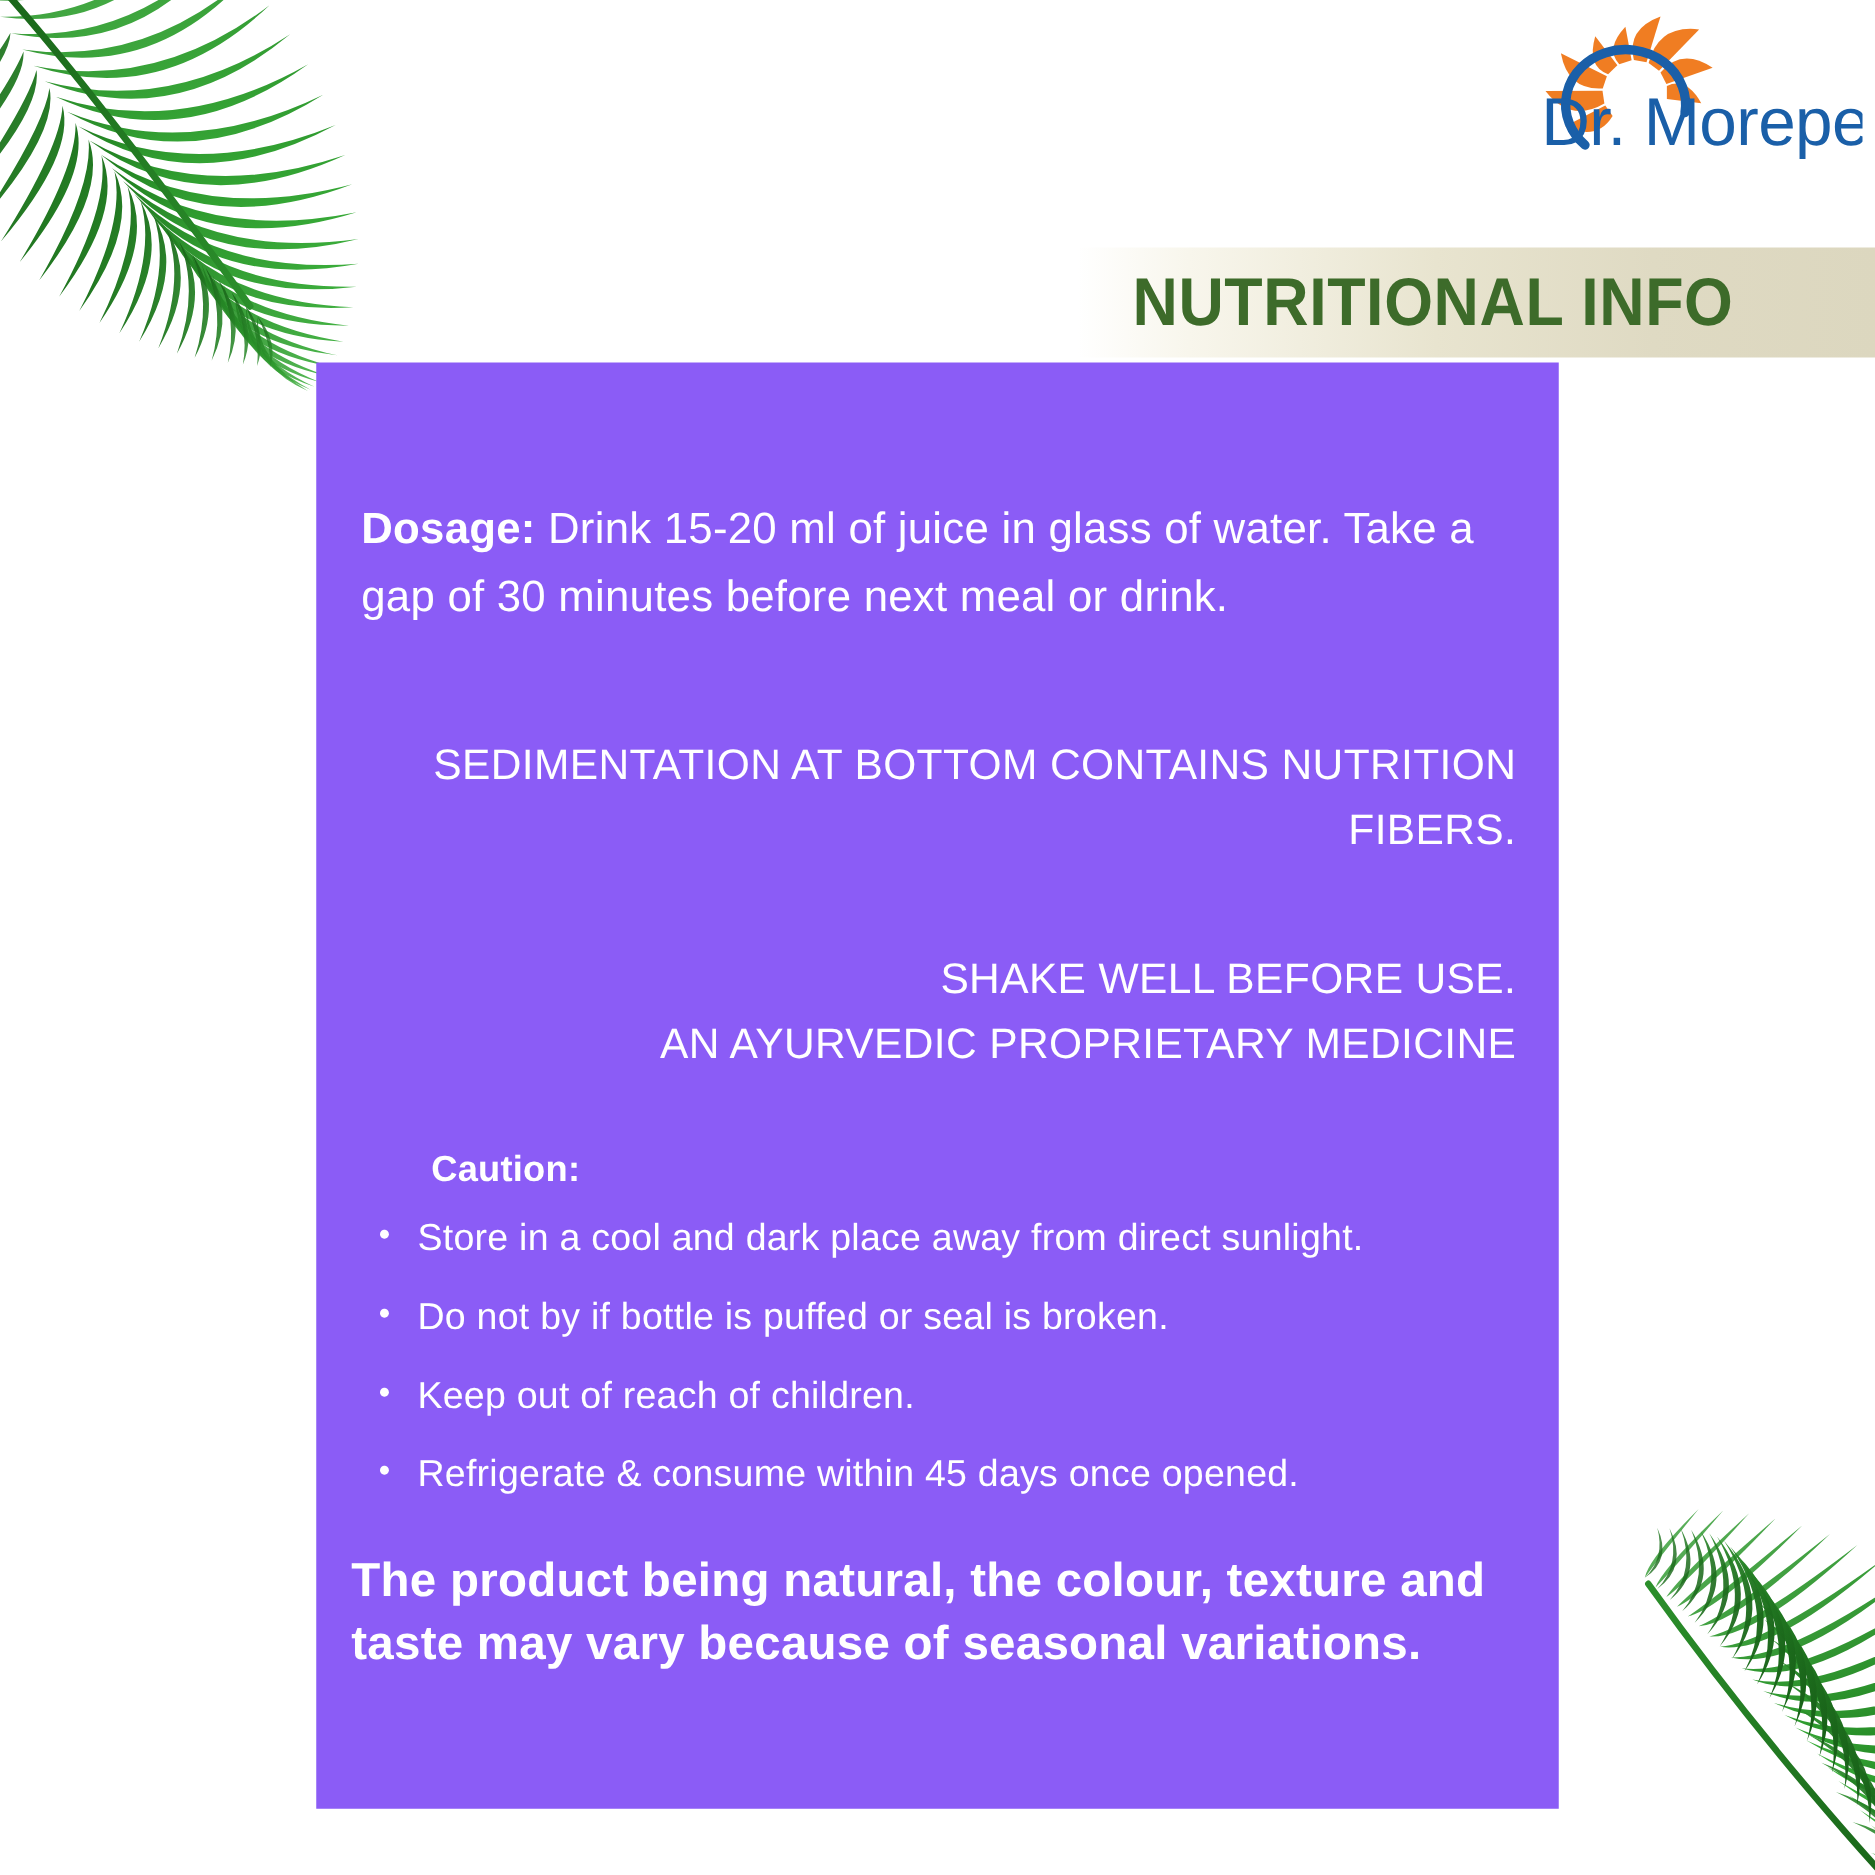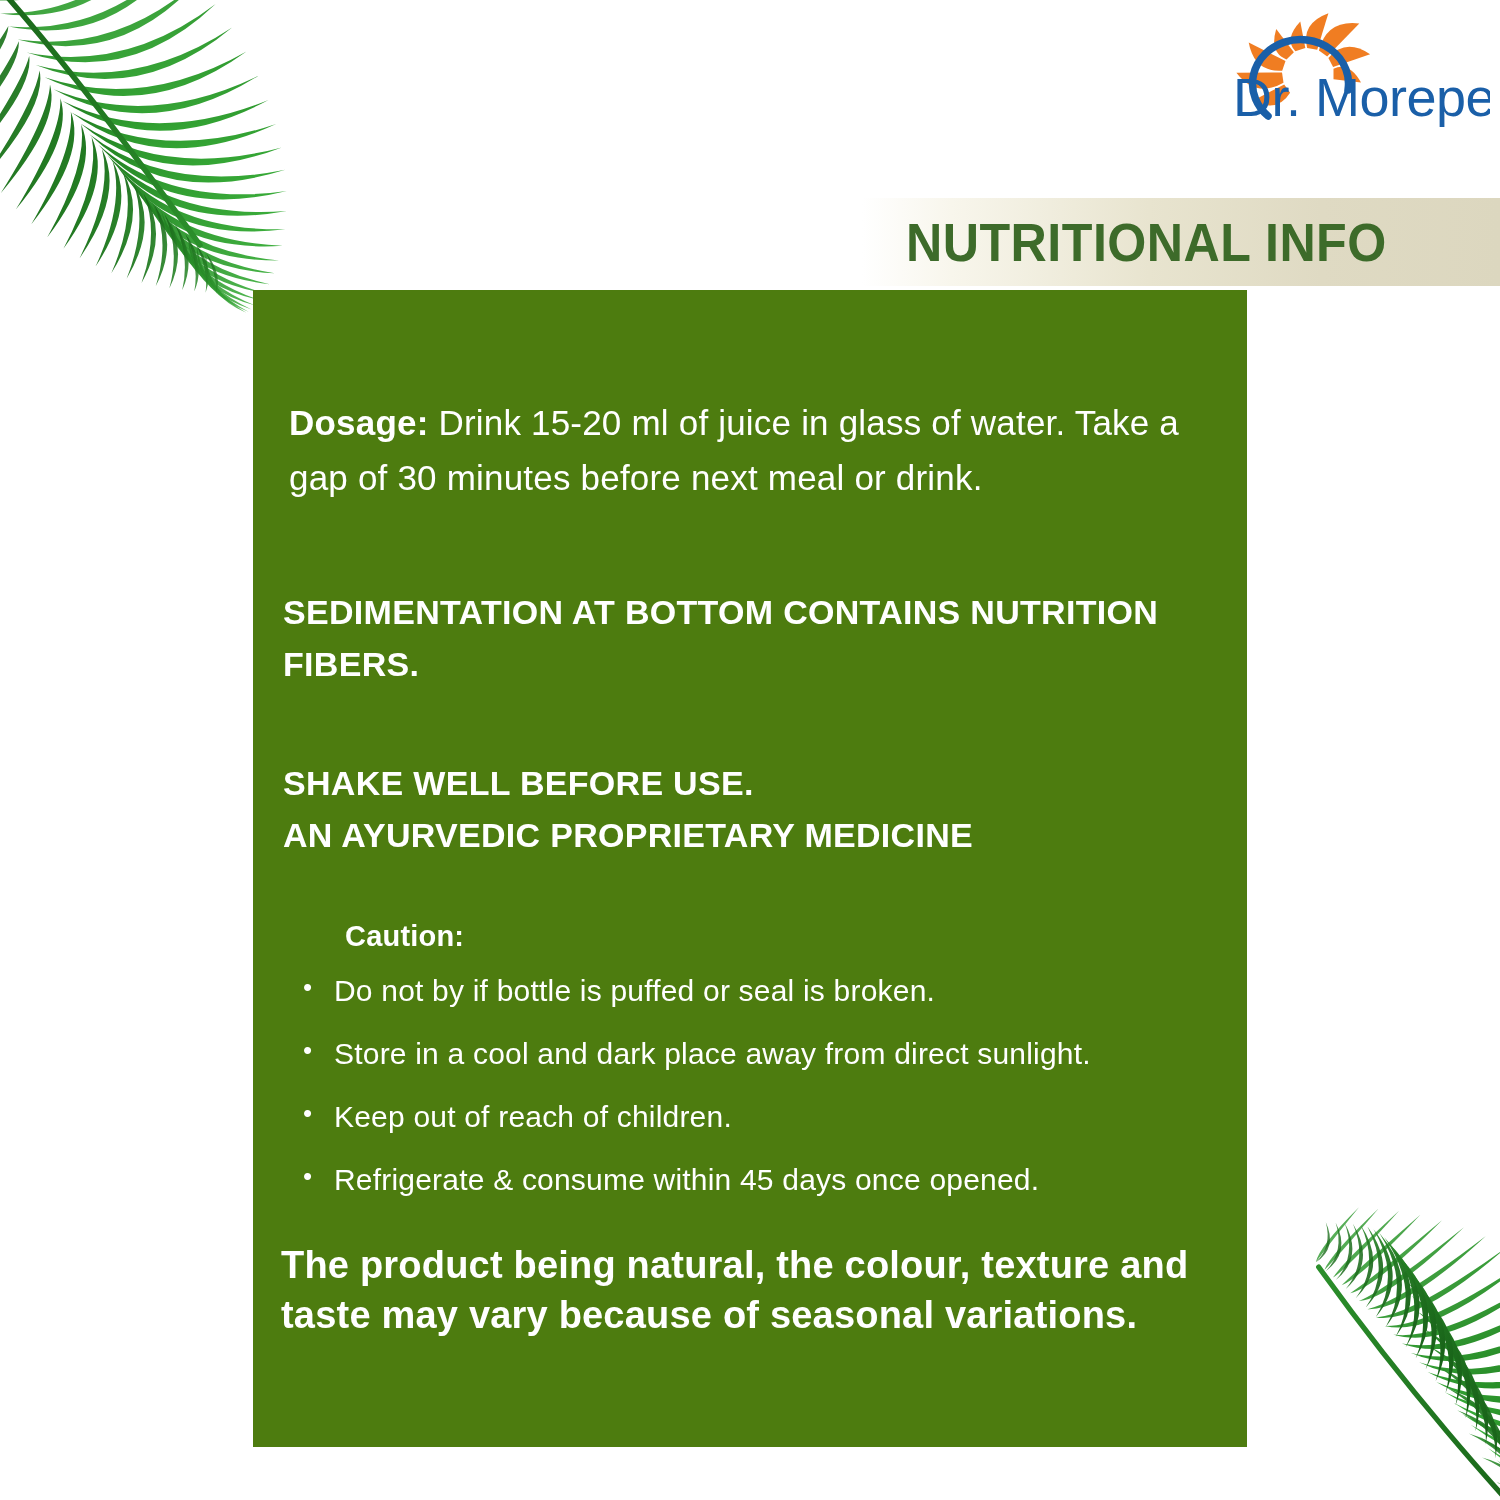--- a/index.html
+++ b/index.html
@@ -75,21 +75,21 @@
     white-space: nowrap;
   }
 
   
   #panel {
     position: absolute;
     left: 253px;
     top: 290px;
     width: 994px;
     height: 1157px;
-    background: #4d7c0f;
+    background: #8b5cf6;
   }
 
   .panel-inner {
     position: absolute;
     left: 0; top: 0; right: 0; bottom: 0;
     padding: 0;
   }
 
   
   #dosage {
@@ -102,23 +102,23 @@
     color: #ffffff;
     letter-spacing: 0.2px;
   }
   #dosage b { font-weight: bold; }
 
   
   .caps-block {
     position: absolute;
     left: 30px;
     width: 930px;
-    text-align: left;
-    color: #ffffff;
-    font-weight: bold;
+    text-align: right;
+    color: #ffffff;
+    font-weight: normal;
     font-size: 34px;
     line-height: 1.52;
     letter-spacing: 0.3px;
   }
   #sediment { top: 297px; }
   #shake    { top: 468px; }
 
   
   #caution-head {
     position: absolute;
@@ -358,22 +358,22 @@
         <b>Dosage:</b><span> Drink 15-20 ml of juice in glass of water. Take a gap of 30 minutes before next meal or drink.</span>
       </div>
 
       <div id="sediment" class="caps-block">SEDIMENTATION AT BOTTOM CONTAINS NUTRITION FIBERS.</div>
 
       <div id="shake" class="caps-block">SHAKE WELL BEFORE USE.<br>AN AYURVEDIC PROPRIETARY MEDICINE</div>
 
       <div id="caution-head">Caution:</div>
 
       <ul id="caution-list">
+        <li>Store in a cool and dark place away from direct sunlight.</li>
         <li>Do not by if bottle is puffed or seal is broken.</li>
-        <li>Store in a cool and dark place away from direct sunlight.</li>
         <li>Keep out of reach of children.</li>
         <li>Refrigerate &amp; consume within 45 days once opened.</li>
       </ul>
 
       <div id="footer-note">The product being natural, the colour, texture and taste may vary because of seasonal variations.</div>
 
     </div>
   </div>
 
 </div>

